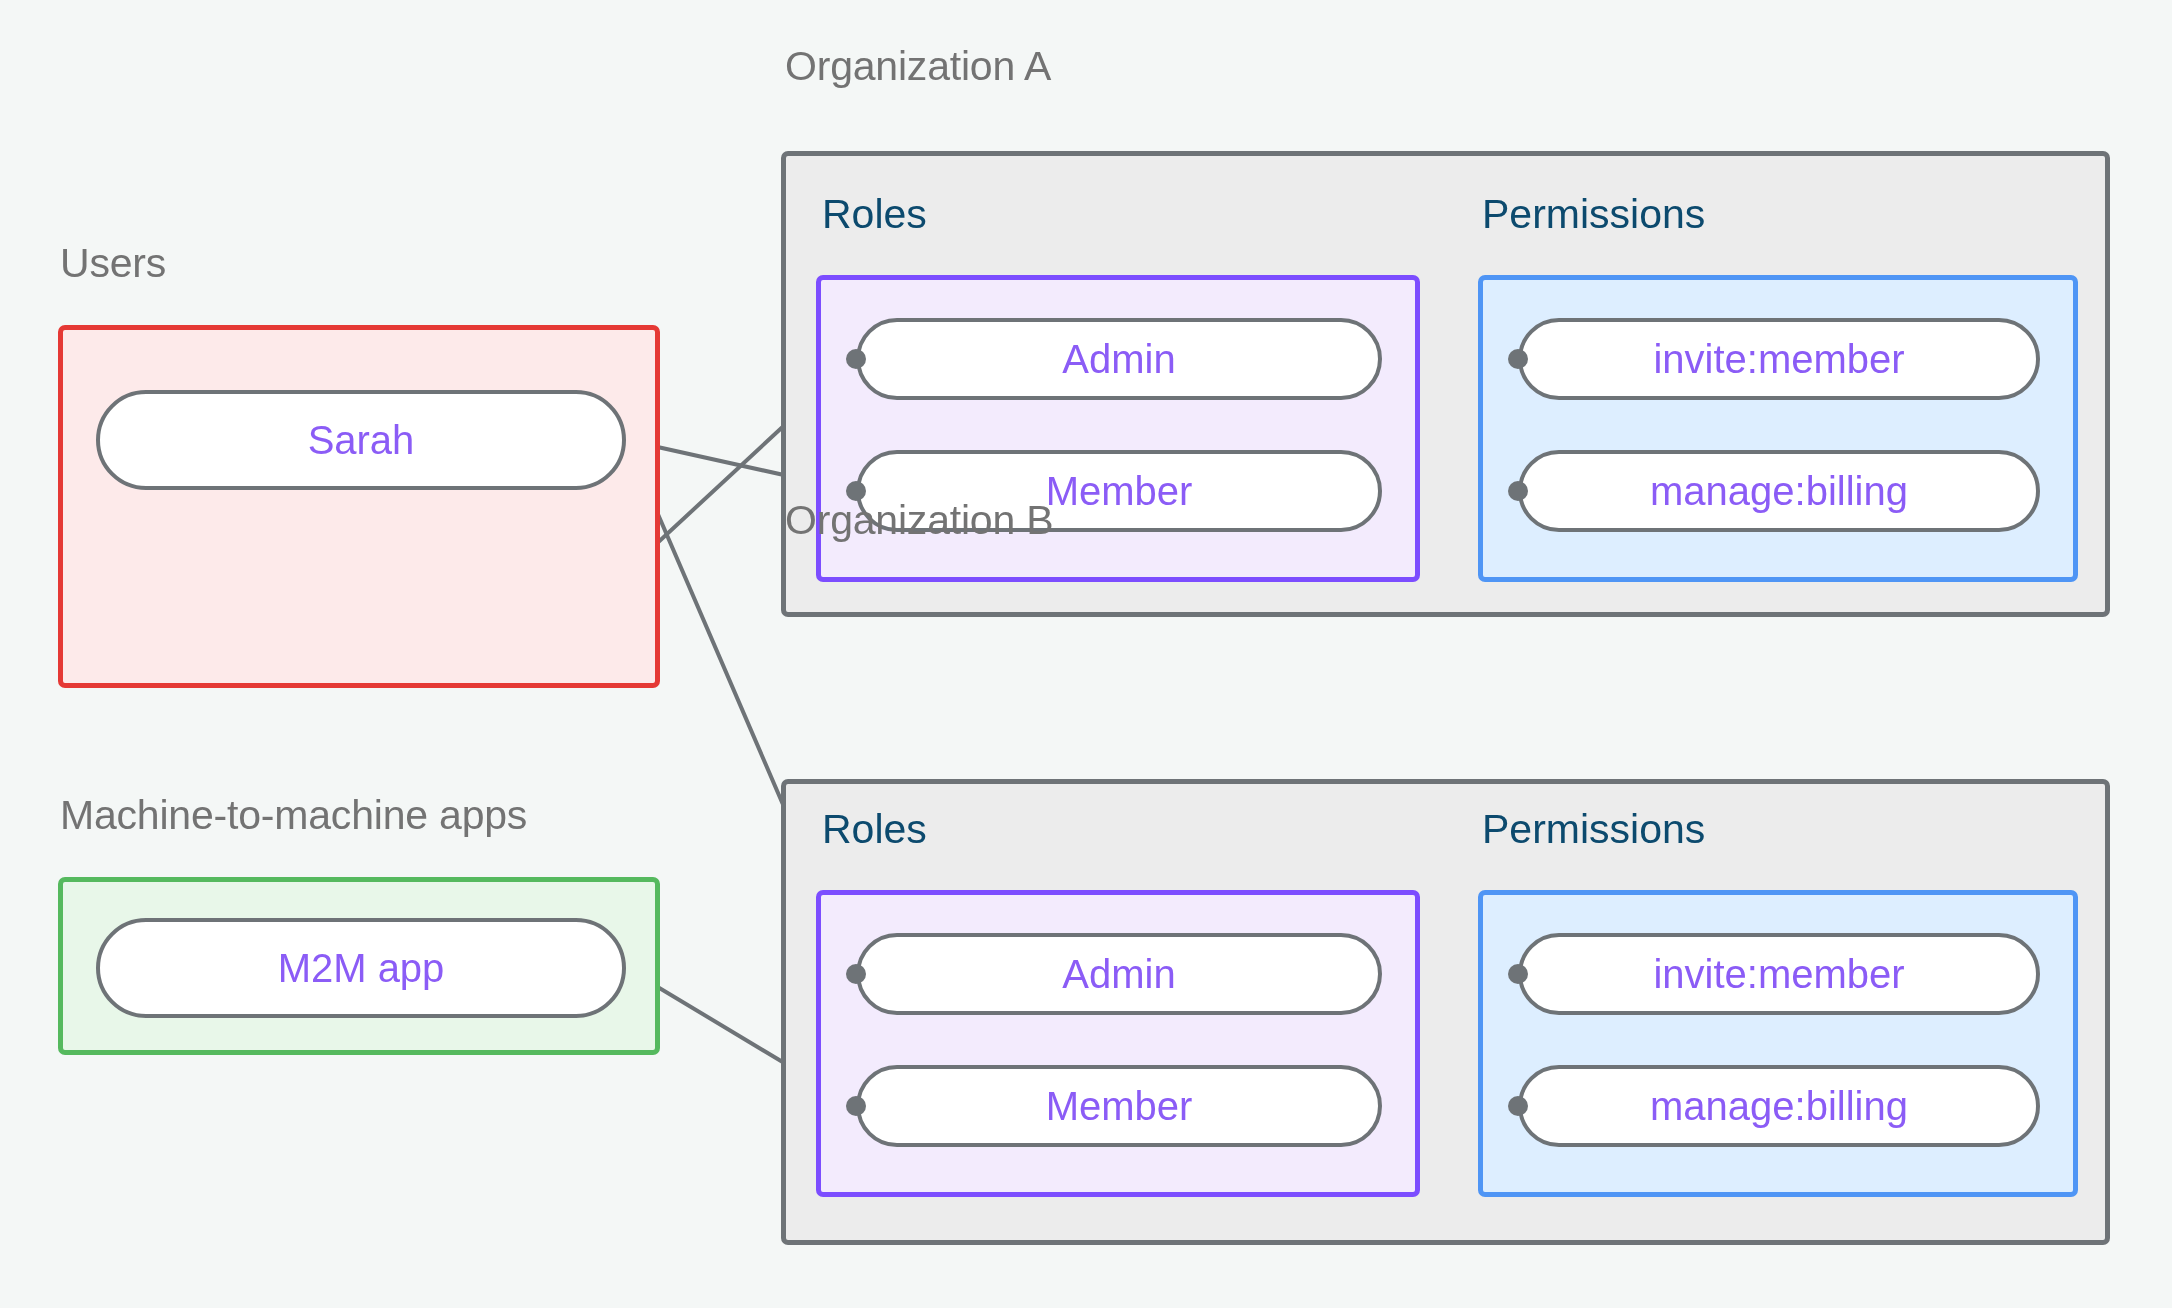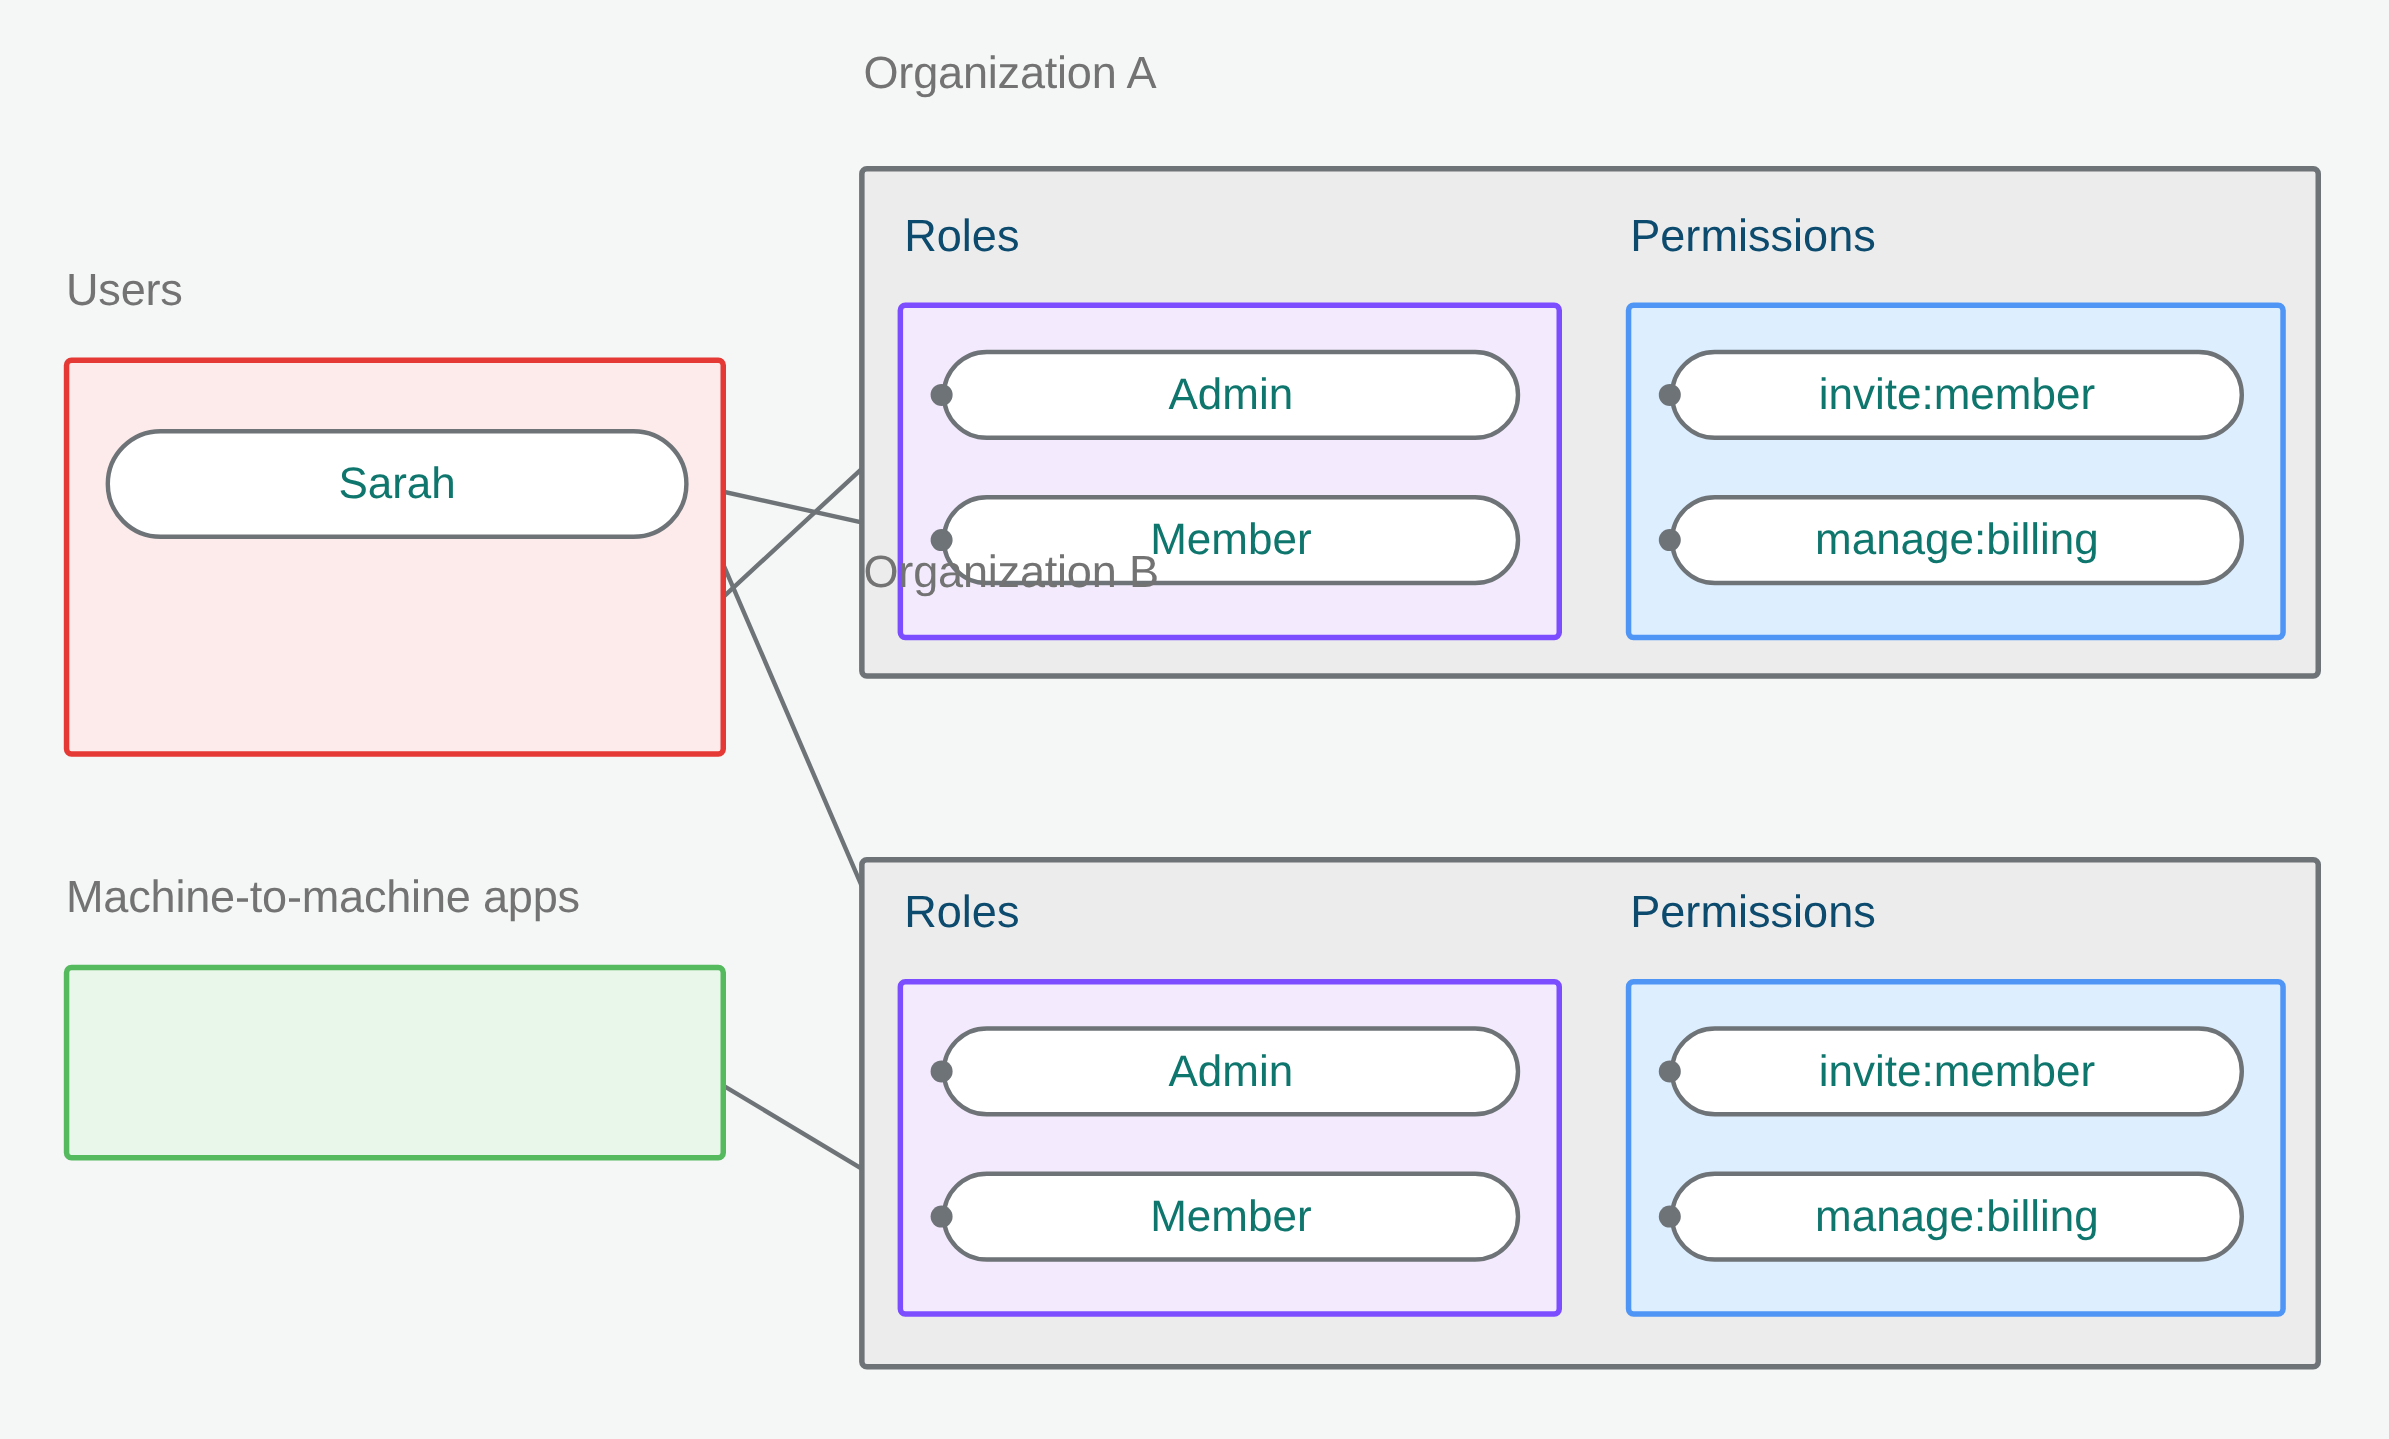--- a/index.html
+++ b/index.html
@@ -60,21 +60,21 @@
   .pill{
     position:absolute;
     background:#ffffff;
     border:4px solid #6e7377;
     border-radius:60px;
     box-sizing:border-box;
     display:flex;
     align-items:center;
     justify-content:center;
     font-size:40px;
-    color:#0f766e;
+    color:#8b5cf6;
     z-index:25;
     white-space:nowrap;
   }
 
   .endpoint{
     position:absolute;
     width:20px;height:20px;
     margin-left:-10px;margin-top:-10px;
     border-radius:50%;
     background:#6e7377;
@@ -111,20 +111,21 @@
 
   <div class="inner-box red" style="left:58px;top:325px;width:602px;height:363px;"></div>
 
   <div class="pill" style="left:96px;top:390px;width:530px;height:100px;">Sarah</div>
 
 
   <div class="group-label" style="left:60px;top:795px;">Machine-to-machine apps</div>
 
   <div class="inner-box green" style="left:58px;top:877px;width:602px;height:178px;"></div>
 
+  <div class="pill" style="left:96px;top:918px;width:530px;height:100px;">M2M app</div>
 
   <div class="group-label" style="left:785px;top:46px;">Organization A</div>
 
   <div class="outer-box" style="left:781px;top:151px;width:1329px;height:466px;"></div>
 
   <div class="sub-label" style="left:822px;top:194px;">Roles</div>
 
   <div class="inner-box purple" style="left:816px;top:275px;width:604px;height:307px;"></div>
 
   <div class="pill" style="left:856px;top:318px;width:526px;height:82px;">Admin</div>

